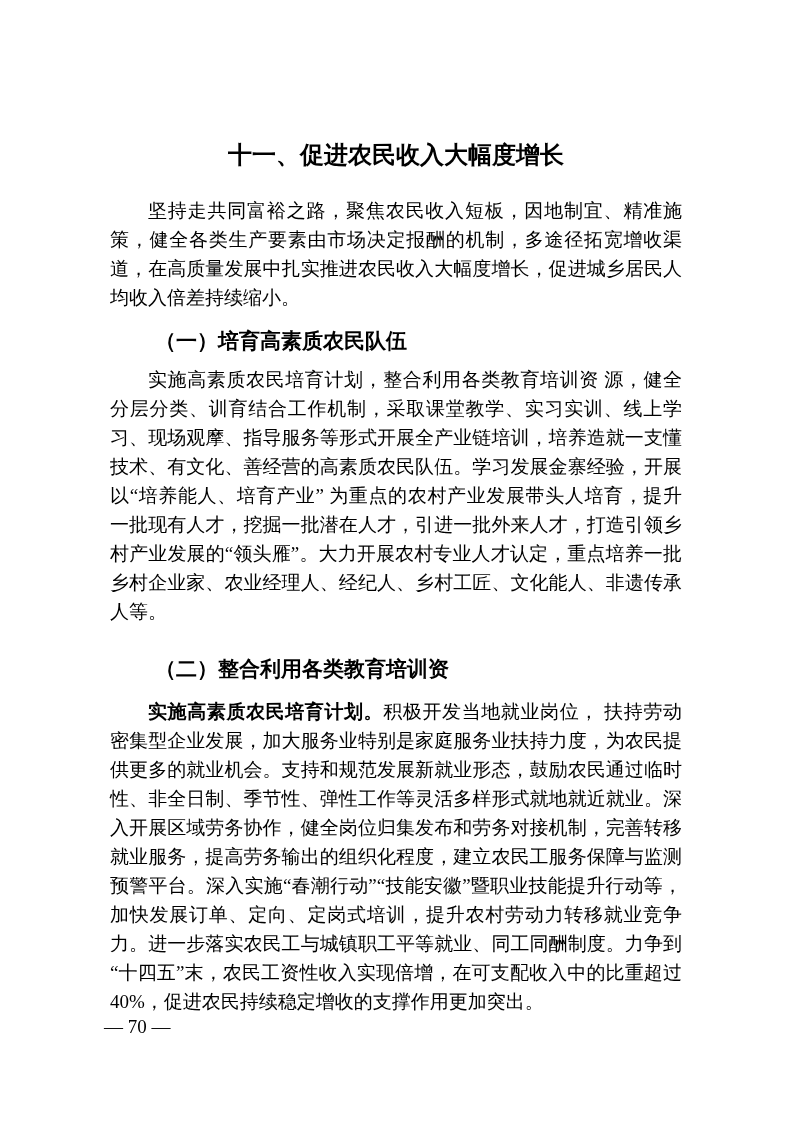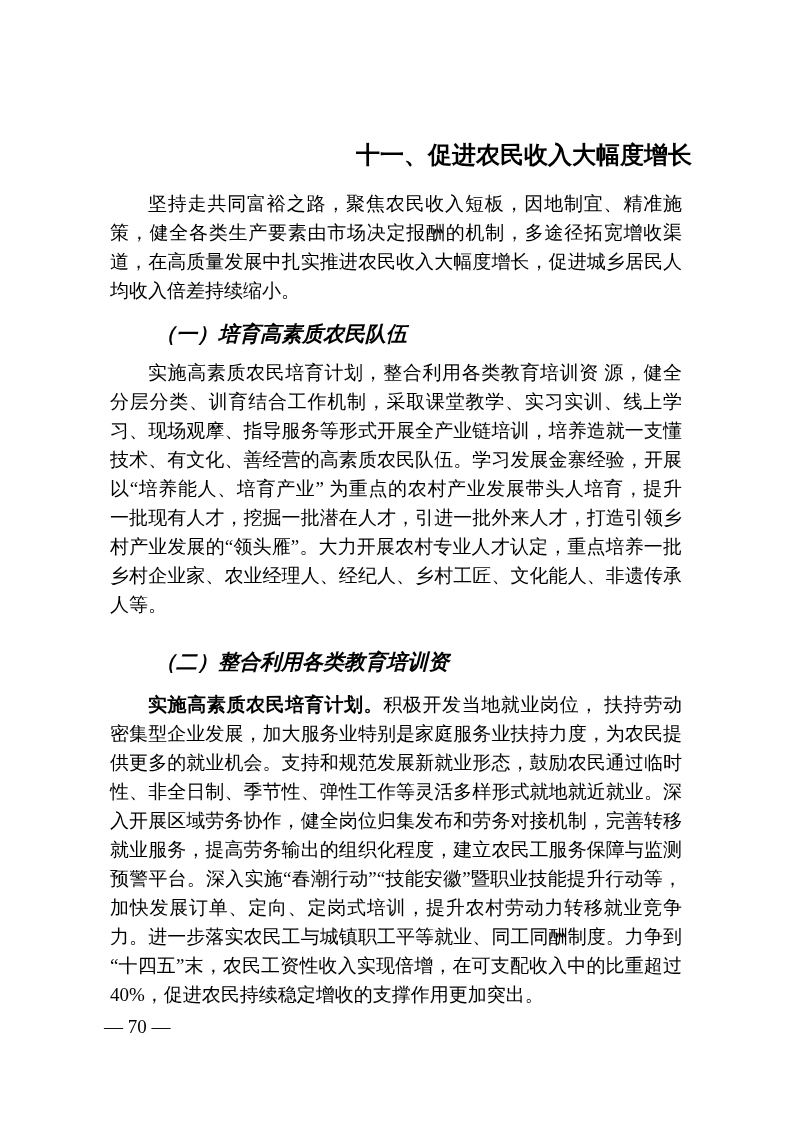--- a/index.html
+++ b/index.html
@@ -16,41 +16,40 @@
     position: absolute;
     left: 100px;
     top: 140px;
     width: 592px;
   }
   .doc-title {
     font-family: "Liberation Sans", "DejaVu Sans", sans-serif;
     font-size: 24px;
     line-height: 29px;
     font-weight: bold;
-    text-align: right;
-    margin: 0 0 20px 0;
+    text-align: center;
+    margin: 0 0 27px 0;
     white-space: nowrap;
   }
   .body-para {
     font-size: 19px;
     line-height: 29px;
     text-align: justify;
     text-justify: inter-ideograph;
     text-indent: 2em;
     margin: 10px;
     word-break: break-all;
   }
   .section-heading {
     font-family: "Liberation Sans", "DejaVu Sans", sans-serif;
     font-size: 21px;
     line-height: 29px;
     font-weight: bold;
     padding-left: 55px;
     white-space: nowrap;
-    font-style: italic;
   }
   .section-heading.first  { margin: 14px 0 9px 0; }
   .section-heading.second { margin: 28px 0 14px 0; }
   .lead-bold { font-weight: bold; }
   .page-number {
     position: absolute;
     left: 104px;
     top: 1014px;
     font-size: 19px;
     line-height: 25px;

